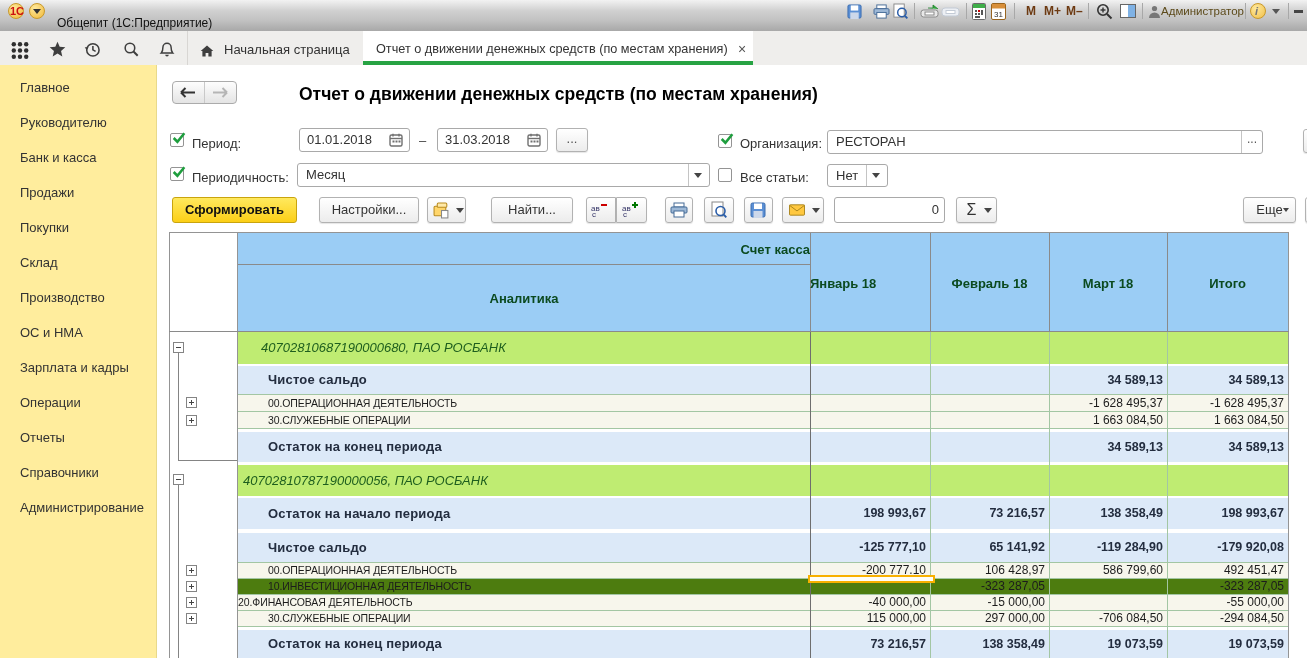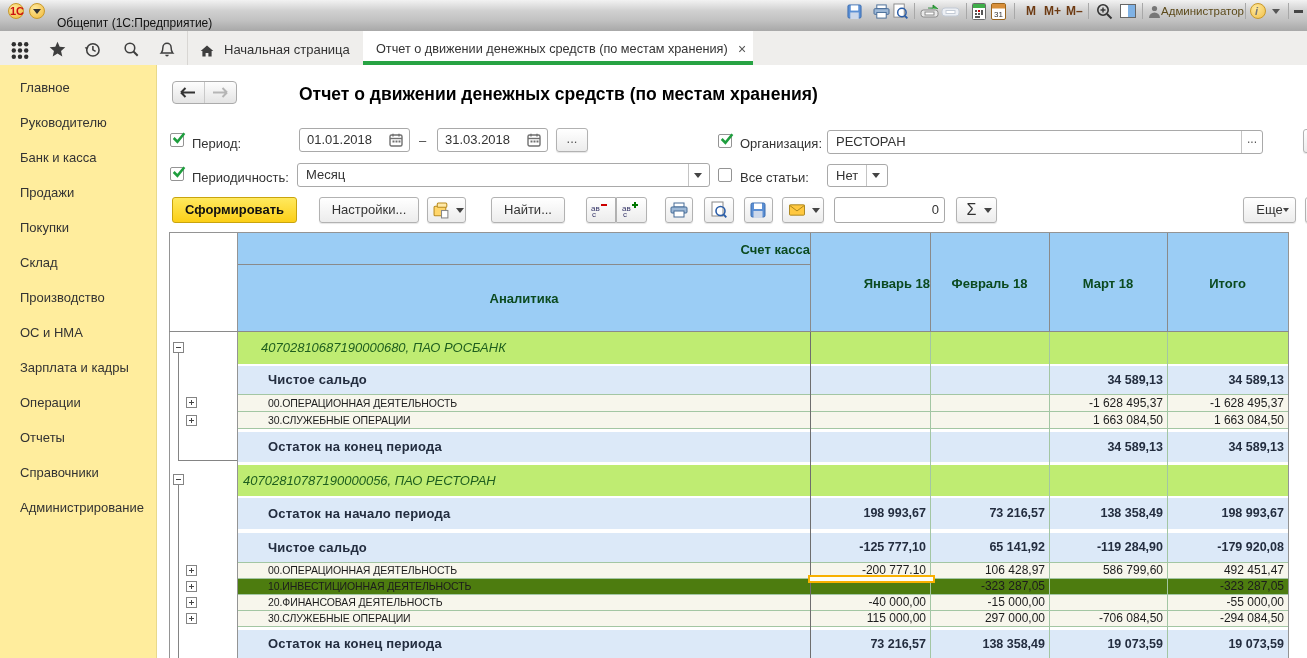--- a/index.html
+++ b/index.html
@@ -218,21 +218,21 @@
 
 <div class="a" style="left:172px;top:197px;width:125px;height:26px;border:1px solid #c9a40e;border-radius:3px;background:linear-gradient(#ffe95e,#fccf17);font-size:13px;font-weight:bold;color:#111;text-align:center;line-height:24px">Сформировать</div>
 <div class="btn" style="left:319px;top:197px;width:100px;height:26px;line-height:24px">Настройки...</div>
 <div class="btn" style="left:427px;top:197px;width:39px;height:26px"></div>
 <svg class="a" style="left:433px;top:202px" width="17" height="17" viewBox="0 0 16 16">
       <rect x="1" y="4" width="11" height="9" rx="1" fill="#ffd66b" stroke="#b98b1f"></rect>
       <rect x="4" y="1" width="9" height="4" rx="1" fill="#ffe9a8" stroke="#b98b1f"></rect>
       <rect x="8" y="8" width="6" height="7" fill="#fff" stroke="#888"></rect>
     </svg>
 <div class="a" style="left:456px;top:208px;width:0;height:0;border-left:4px solid transparent;border-right:4px solid transparent;border-top:5px solid #444"></div>
-<div class="btn" style="left:491px;top:197px;width:74px;height:26px;line-height:24px">Найти...</div>
+<div class="btn" style="left:491px;top:197px;width:82px;height:26px;line-height:24px">Найти...</div>
 <div class="btn" style="left:586px;top:197px;width:30px;height:26px;border-radius:3px 0 0 3px"></div>
 <div class="btn" style="left:616px;top:197px;width:31px;height:26px;border-radius:0 3px 3px 0"></div>
 <svg class="a" style="left:591px;top:202px" width="17" height="16" viewBox="0 0 17 16">
       <text x="0" y="9" font-size="8" fill="#336" font-family="Liberation Sans">ав</text>
       <text x="1" y="15" font-size="8" fill="#336" font-family="Liberation Sans">с</text>
       <line x1="10" y1="3" x2="16" y2="3" stroke="#c00" stroke-width="2"></line>
     </svg>
 <svg class="a" style="left:622px;top:202px" width="17" height="16" viewBox="0 0 17 16">
       <text x="0" y="9" font-size="8" fill="#336" font-family="Liberation Sans">ав</text>
       <text x="1" y="15" font-size="8" fill="#336" font-family="Liberation Sans">с</text>
@@ -275,38 +275,38 @@
 
 <div class="a" style="left:238px;top:233px;width:1050px;height:98px;background:#9bcdf5"></div>
 <div class="hln" style="left:238px;top:264px;width:572px;background:#8a8a8a"></div>
 <div class="hln" style="left:169px;top:331px;width:1120px;background:#8a8a8a"></div>
 <div class="vln" style="left:810px;top:233px;height:98px;background:#8a8a8a"></div>
 <div class="vln" style="left:930px;top:233px;height:98px;background:#8a8a8a"></div>
 <div class="vln" style="left:1049px;top:233px;height:98px;background:#8a8a8a"></div>
 <div class="vln" style="left:1167px;top:233px;height:98px;background:#8a8a8a"></div>
 <div class="a" style="left:238px;top:242px;width:572px;text-align:right;font-size:13px;font-weight:bold;color:#0b4a1f">Счет касса</div>
 <div class="a" style="left:238px;top:291px;width:572px;text-align:center;font-size:13px;font-weight:bold;color:#0b4a1f">Аналитика</div>
-<div class="a" style="left:810px;top:276px;width:120px;text-align:right;font-size:13px;font-weight:bold;color:#0b4a1f">Январь 18</div>
+<div class="a" style="left:810px;top:276px;width:120px;text-align:left;font-size:13px;font-weight:bold;color:#0b4a1f">Январь 18</div>
 <div class="a" style="left:930px;top:276px;width:119px;text-align:center;font-size:13px;font-weight:bold;color:#0b4a1f">Февраль 18</div>
 <div class="a" style="left:1049px;top:276px;width:118px;text-align:center;font-size:13px;font-weight:bold;color:#0b4a1f">Март 18</div>
 <div class="a" style="left:1167px;top:276px;width:121px;text-align:center;font-size:13px;font-weight:bold;color:#0b4a1f">Итого</div>
 
 <div class="row" style="top:332px;height:32px;line-height:32px;background:#bfec72;font-size:13px;font-style:italic;color:#1e5e1e;padding-left:23px">40702810687190000680, ПАО РОСБАНК</div>
 <div class="row" style="top:366px;height:28px;line-height:28px;background:#dce9f8;font-size:12.5px;font-weight:bold;color:#232d3f"><span style="padding-left:30px;font-size:13px;letter-spacing:0.2px">Чистое сальдо</span><div class="val v3">34 589,13</div><div class="val v4">34 589,13</div></div>
 <div class="hln" style="left:238px;top:394px;width:1050px;background:#a3c6a3"></div>
 <div class="row" style="top:395px;height:17px;line-height:16px;background:#f7f6ec;border-bottom:1px solid #a3c6a3;font-size:12px;color:#1c1c1c"><span style="padding-left:30px;font-size:10.5px;letter-spacing:-0.1px">00.ОПЕРАЦИОННАЯ ДЕЯТЕЛЬНОСТЬ</span><div class="val v3">-1 628 495,37</div><div class="val v4">-1 628 495,37</div></div>
 <div class="row" style="top:412px;height:17px;line-height:16px;background:#f7f6ec;border-bottom:1px solid #a3c6a3;font-size:12px;color:#1c1c1c"><span style="padding-left:30px;font-size:10.5px;letter-spacing:-0.1px">30.СЛУЖЕБНЫЕ ОПЕРАЦИИ</span><div class="val v3">1 663 084,50</div><div class="val v4">1 663 084,50</div></div>
 <div class="row" style="top:432px;height:30px;line-height:30px;background:#dce9f8;font-size:12.5px;font-weight:bold;color:#232d3f"><span style="padding-left:30px;font-size:13px;letter-spacing:0.2px">Остаток на конец периода</span><div class="val v3">34 589,13</div><div class="val v4">34 589,13</div></div>
-<div class="row" style="top:465px;height:31px;line-height:31px;background:#bfec72;font-size:13px;font-style:italic;color:#1e5e1e;padding-left:5px">40702810787190000056, ПАО РЕСТОРАН</div>
+<div class="row" style="top:465px;height:31px;line-height:31px;background:#bfec72;font-size:13px;font-style:italic;color:#1e5e1e;padding-left:5px">40702810787190000056, ПАО РОСБАНК</div>
 <div class="row" style="top:498px;height:31px;line-height:31px;background:#dce9f8;font-size:12.5px;font-weight:bold;color:#232d3f"><span style="padding-left:30px;font-size:13px;letter-spacing:0.2px">Остаток на начало периода</span><div class="val v1">198 993,67</div><div class="val v2">73 216,57</div><div class="val v3">138 358,49</div><div class="val v4">198 993,67</div></div>
 <div class="row" style="top:533px;height:29px;line-height:29px;background:#dce9f8;font-size:12.5px;font-weight:bold;color:#232d3f"><span style="padding-left:30px;font-size:13px;letter-spacing:0.2px">Чистое сальдо</span><div class="val v1">-125 777,10</div><div class="val v2">65 141,92</div><div class="val v3">-119 284,90</div><div class="val v4">-179 920,08</div></div>
 <div class="hln" style="left:238px;top:562px;width:1050px;background:#a3c6a3"></div>
 <div class="row" style="top:563px;height:16px;line-height:15px;background:#f7f6ec;border-bottom:1px solid #a3c6a3;font-size:12px;color:#1c1c1c"><span style="padding-left:30px;font-size:10.5px;letter-spacing:-0.1px">00.ОПЕРАЦИОННАЯ ДЕЯТЕЛЬНОСТЬ</span><div class="val v1">-200 777.10</div><div class="val v2">106 428,97</div><div class="val v3">586 799,60</div><div class="val v4">492 451,47</div></div>
 <div class="row" style="top:579px;height:16px;line-height:15px;background:#4d7c0f;border-bottom:1px solid #a3c6a3;font-size:12px;color:#1c1c1c"><span style="padding-left:30px;font-size:10.5px;letter-spacing:-0.1px">10.ИНВЕСТИЦИОННАЯ ДЕЯТЕЛЬНОСТЬ</span><div class="val v2">-323 287,05</div><div class="val v4">-323 287,05</div></div>
-<div class="row" style="top:595px;height:16px;line-height:15px;background:#f7f6ec;border-bottom:1px solid #a3c6a3;font-size:12px;color:#1c1c1c"><span style="padding-left:30px;font-size:10.5px;letter-spacing:-0.1px">20.ФИНАНСОВАЯ ДЕЯТЕЛЬНОСТЬ</span><div class="val v1">-40 000,00</div><div class="val v2">-15 000,00</div><div class="val v4">-55 000,00</div></div>
+<div class="row" style="top:595px;height:16px;line-height:15px;background:#f7f6ec;border-bottom:1px solid #a3c6a3;font-size:12px;color:#1c1c1c"><span style="font-size:10.5px;letter-spacing:-0.1px">20.ФИНАНСОВАЯ ДЕЯТЕЛЬНОСТЬ</span><div class="val v1">-40 000,00</div><div class="val v2">-15 000,00</div><div class="val v4">-55 000,00</div></div>
 <div class="row" style="top:611px;height:16px;line-height:15px;background:#f7f6ec;border-bottom:1px solid #a3c6a3;font-size:12px;color:#1c1c1c"><span style="padding-left:30px;font-size:10.5px;letter-spacing:-0.1px">30.СЛУЖЕБНЫЕ ОПЕРАЦИИ</span><div class="val v1">115 000,00</div><div class="val v2">297 000,00</div><div class="val v3">-706 084,50</div><div class="val v4">-294 084,50</div></div>
 <div class="row" style="top:630px;height:28px;line-height:28px;background:#dce9f8;font-size:12.5px;font-weight:bold;color:#232d3f"><span style="padding-left:30px;font-size:13px;letter-spacing:0.2px">Остаток на конец периода</span><div class="val v1">73 216,57</div><div class="val v2">138 358,49</div><div class="val v3">19 073,59</div><div class="val v4">19 073,59</div></div>
 
 <div class="vln ddk" style="left:810px;top:332px;height:326px"></div>
 <div class="vln dgrn" style="left:930px;top:332px;height:326px"></div>
 <div class="vln dgrn" style="left:1049px;top:332px;height:326px"></div>
 <div class="vln dgrn" style="left:1167px;top:332px;height:326px"></div>
 
 <div class="a" style="left:808px;top:575px;width:127px;height:8px;border:2px solid #f8b000;background:#fffef8"></div>
 

